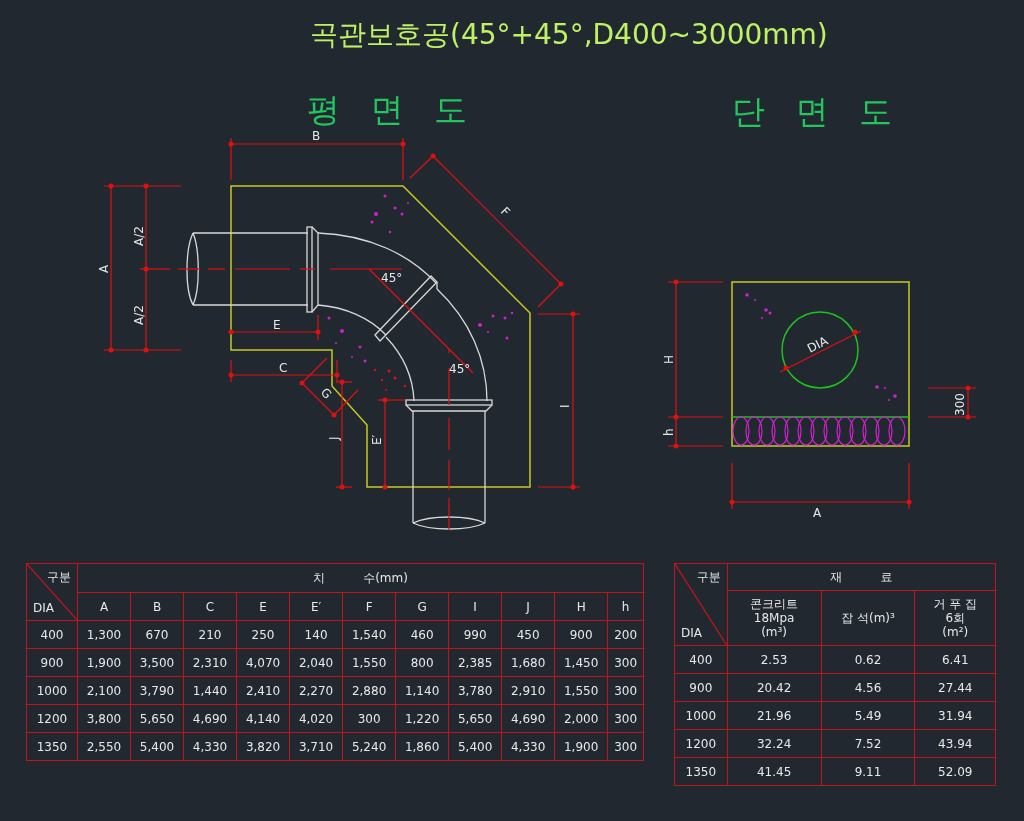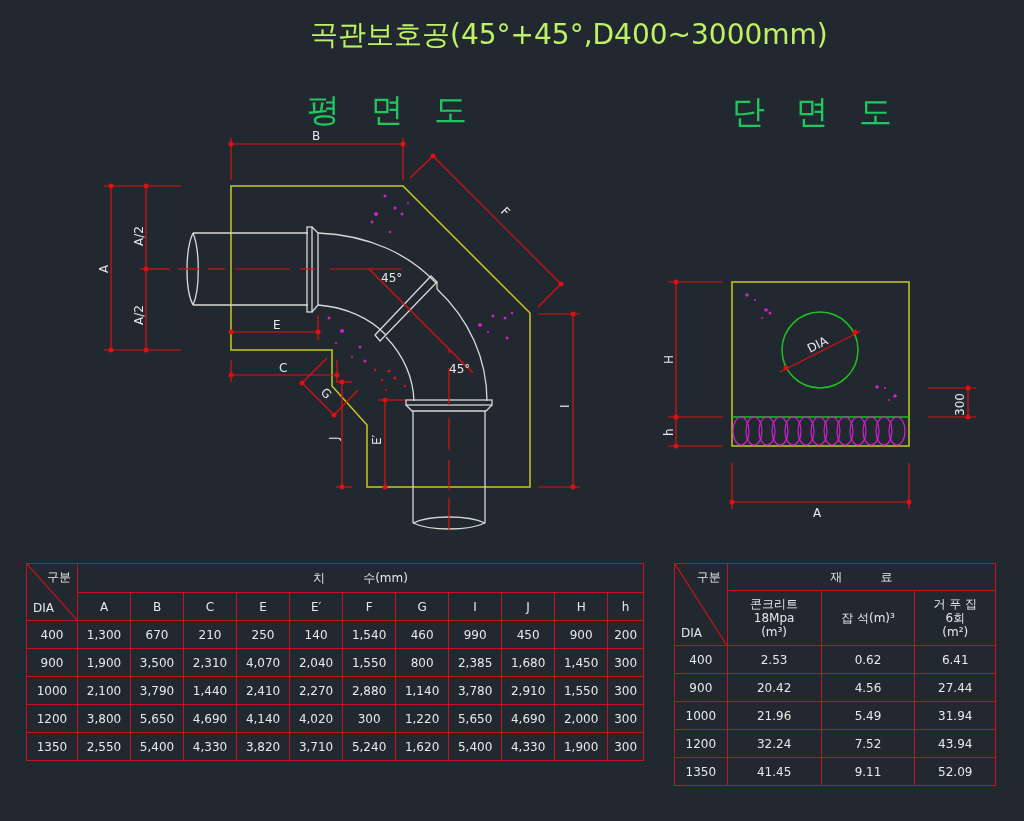--- a/index.html
+++ b/index.html
@@ -332,21 +332,21 @@
         <td>300</td>
       </tr>
       <tr class="r">
         <td>1350</td>
         <td>2,550</td>
         <td>5,400</td>
         <td>4,330</td>
         <td>3,820</td>
         <td>3,710</td>
         <td>5,240</td>
-        <td>1,620</td>
+        <td>1,860</td>
         <td>5,400</td>
         <td>4,330</td>
         <td>1,900</td>
         <td>300</td>
       </tr>
     </tbody>
 </table>
 
 <table class="grid" id="mat-table">
   <tbody>

